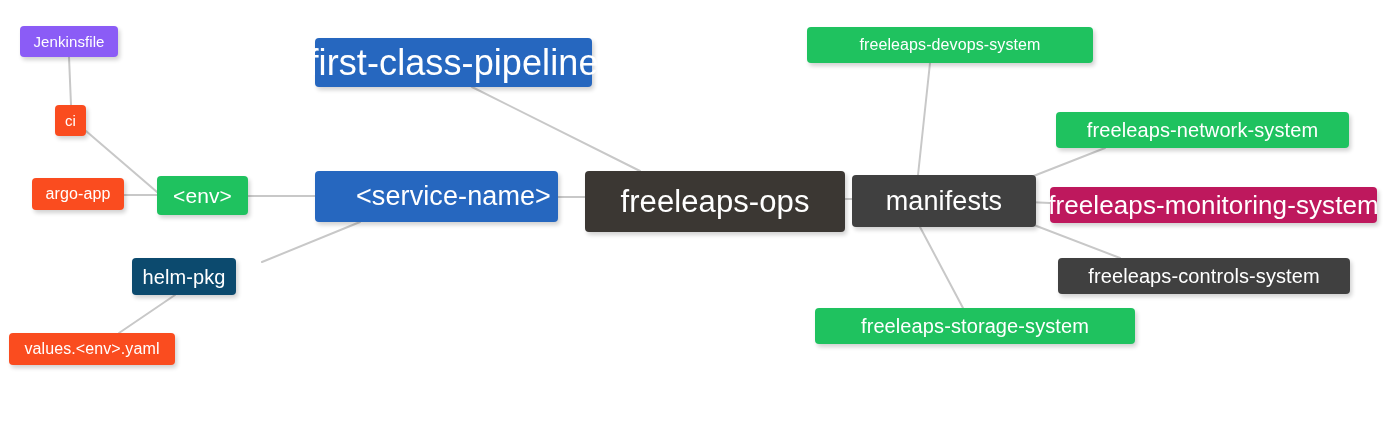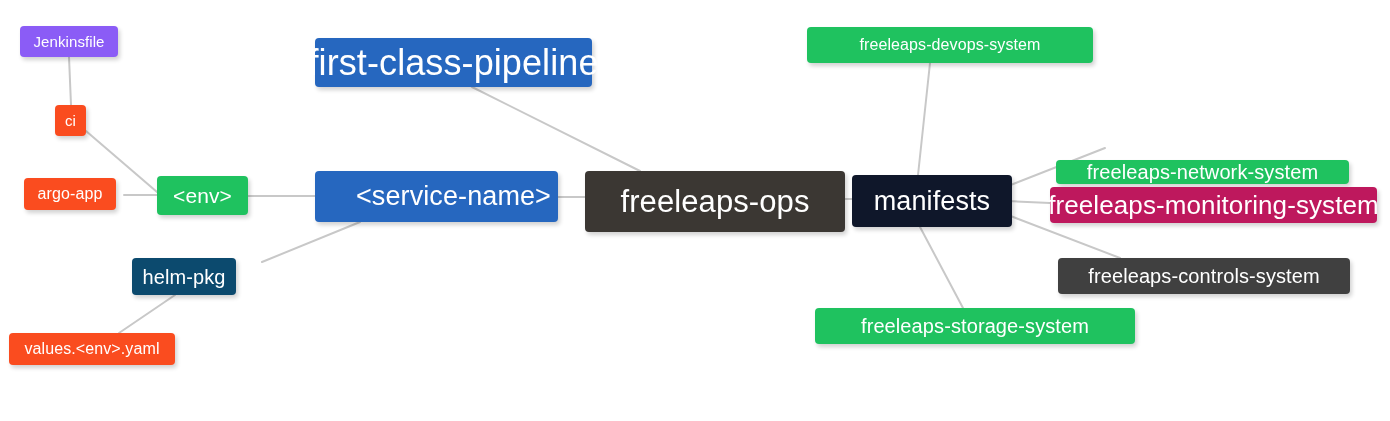--- a/index.html
+++ b/index.html
@@ -57,27 +57,27 @@
       <line x1="845" y1="199" x2="852" y2="199" stroke="#c8c8c8" stroke-width="2" stroke-linecap="round"></line>
       <line x1="918" y1="175" x2="930" y2="63" stroke="#c8c8c8" stroke-width="2" stroke-linecap="round"></line>
       <line x1="1008" y1="186" x2="1105" y2="148" stroke="#c8c8c8" stroke-width="2" stroke-linecap="round"></line>
       <line x1="1008" y1="201" x2="1050" y2="203" stroke="#c8c8c8" stroke-width="2" stroke-linecap="round"></line>
       <line x1="1008" y1="215" x2="1120" y2="258" stroke="#c8c8c8" stroke-width="2" stroke-linecap="round"></line>
       <line x1="920" y1="227" x2="963" y2="308" stroke="#c8c8c8" stroke-width="2" stroke-linecap="round"></line>
     </svg>
   <div id="node-layer">
       <div class="node" style="left: 20px; top: 26px; width: 98px; height: 31px; background: #8b5cf6; font-size: 15px; color: rgb(255, 255, 255);">Jenkinsfile</div>
       <div class="node" style="left: 55px; top: 105px; width: 31px; height: 31px; background: rgb(250, 76, 31); font-size: 15px; color: rgb(255, 255, 255);">ci</div>
-      <div class="node" style="left: 24px; top: 178px; width: 92px; height: 32px; background: rgb(250, 76, 31); font-size: 16px; color: rgb(255, 255, 255); text-align: center;">argo-app</div>
+      <div class="node" style="left: 32px; top: 178px; width: 92px; height: 32px; background: rgb(250, 76, 31); font-size: 16px; color: rgb(255, 255, 255); text-align: center;">argo-app</div>
       <div class="node" style="left: 157px; top: 176px; width: 91px; height: 39px; background: rgb(31, 194, 95); font-size: 21px; color: rgb(255, 255, 255);">&lt;env&gt;</div>
       <div class="node" style="left: 132px; top: 258px; width: 104px; height: 37px; background: #0c4a6e; font-size: 20px; color: rgb(255, 255, 255);">helm-pkg</div>
       <div class="node" style="left: 9px; top: 333px; width: 166px; height: 32px; background: rgb(250, 76, 31); font-size: 16px; color: rgb(255, 255, 255);">values.&lt;env&gt;.yaml</div>
       <div class="node" style="left: 315px; top: 38px; width: 277px; height: 49px; background: rgb(38, 103, 191); font-size: 36px; color: rgb(255, 255, 255);">first-class-pipeline</div>
       <div class="node" style="left: 315px; top: 171px; width: 243px; height: 51px; background: rgb(38, 103, 191); font-size: 27px; color: rgb(255, 255, 255); padding-left: 44px;">&lt;service-name&gt;</div>
       <div class="node" style="left: 585px; top: 171px; width: 260px; height: 61px; background: rgb(59, 55, 51); font-size: 31px; color: rgb(255, 255, 255);">freeleaps-ops</div>
-      <div class="node" style="left: 852px; top: 175px; width: 160px; height: 52px; background: #0f172a; font-size: 27px; color: rgb(255, 255, 255);">manifests</div>
+      <div class="node" style="left: 852px; top: 175px; width: 184px; height: 52px; background: #404040; font-size: 27px; color: rgb(255, 255, 255);">manifests</div>
       <div class="node" style="left: 801px; top: 27px; width: 286px; height: 36px; background: rgb(31, 194, 95); font-size: 16px; color: rgb(255, 255, 255); margin-left: 6px;">freeleaps-devops-system</div>
-      <div class="node" style="left: 1056px; top: 112px; width: 293px; height: 24px; background: rgb(31, 194, 95); font-size: 20px; color: rgb(255, 255, 255); margin-top: 48px;">freeleaps-network-system</div>
+      <div class="node" style="left: 1056px; top: 112px; width: 293px; height: 36px; background: rgb(31, 194, 95); font-size: 20px; color: rgb(255, 255, 255);">freeleaps-network-system</div>
       <div class="node" style="left: 1050px; top: 187px; width: 327px; height: 36px; background: #be185d; font-size: 26px; color: rgb(255, 255, 255);">freeleaps-monitoring-system</div>
       <div class="node" style="left: 1058px; top: 258px; width: 292px; height: 36px; background: #404040; font-size: 20px; color: rgb(255, 255, 255);">freeleaps-controls-system</div>
       <div class="node" style="left: 815px; top: 308px; width: 320px; height: 36px; background: rgb(31, 194, 95); font-size: 20px; color: rgb(255, 255, 255);">freeleaps-storage-system</div>
     </div>
 </div>
 
 </body></html>

